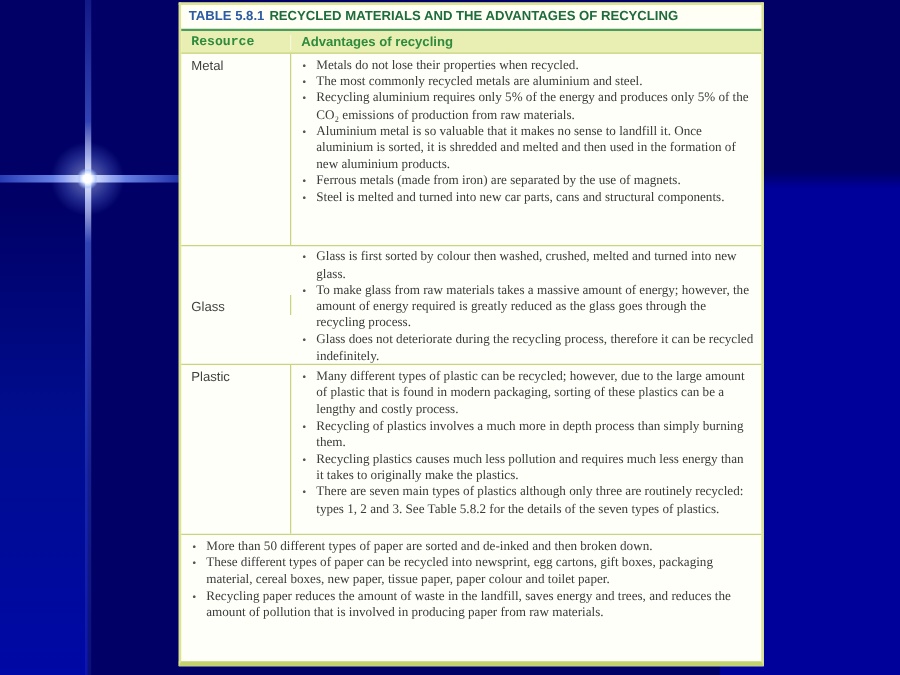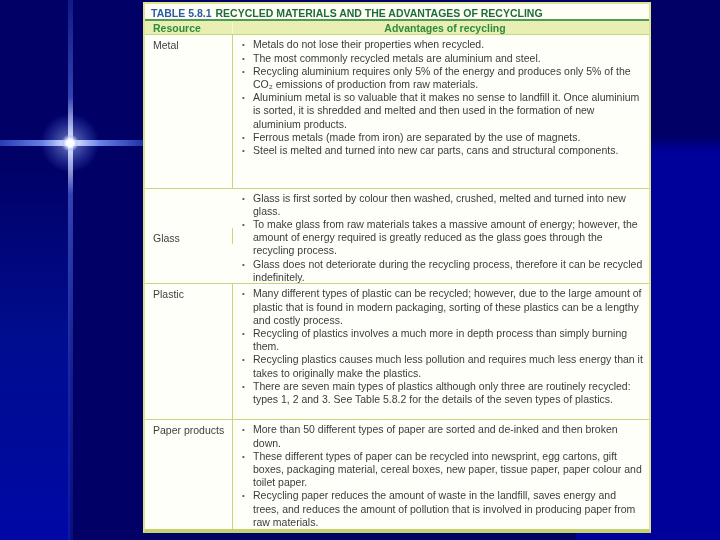--- a/index.html
+++ b/index.html
@@ -33,59 +33,59 @@
   .star-glow {
     position:absolute; left:40px; top:113px; width:60px; height:60px;
     background:radial-gradient(circle, rgba(200,215,255,0.55) 0%, rgba(120,150,250,0.25) 45%, rgba(0,0,0,0) 70%);
   }
   .star-core {
     position:absolute; left:62px; top:135px; width:16px; height:16px;
     background:radial-gradient(circle, #ffffff 0%, rgba(255,255,255,0.95) 30%, rgba(160,190,255,0.55) 60%, rgba(0,0,0,0) 78%);
   }
   
   .table-wrap {
-    position:absolute; left:143px; top:2px; width:508px; height:531px;
+    position:absolute; left:143px; top:2px; width:468px; height:531px;
     box-sizing:border-box;
     background:#fffffa;
     border:2px solid #dce48e; border-bottom:4px solid #c3d16e;
     display:flex; flex-direction:column;
   }
   .t-title {
     height:19px; line-height:19px; padding-left:6px; background:#fffff6;
     font-size:10.5px; font-weight:bold; white-space:nowrap; overflow:hidden;
   }
   .t-title .num   { color:#2b5ba4; }
   .t-title .ttl   { color:#1e6c3b; margin-left:4px; }
   .t-greenline { height:2px; background:#4e9b55; }
   .t-headrow {
     height:17px; background:#e9efb2; display:flex; align-items:center;
     font-size:10.5px; font-weight:bold; color:#2e8b3e;
     border-bottom:1px solid #c9d47f;
   }
-  .hc-res { width:88px; padding-left:8px; box-sizing:border-box; border-right:1px solid #f6f8da; }
-  .hc-adv { flex:1; padding-left:8px;text-align:center; }
+  .hc-res { width:88px; padding-left:8px; box-sizing:border-box; border-right:1px solid #f6f8da;font-family:Liberation Mono, monospace; }
+  .hc-adv { flex:1; padding-left:8px; }
   .t-body { flex:1; display:flex; flex-direction:column; }
   .trow {
     display:flex; box-sizing:border-box; overflow:hidden;
     border-bottom:1px solid #c9d47f;
   }
   .trow:last-child { border-bottom:none; flex:1; }
   .cell-res {
     width:88px; box-sizing:border-box; padding:4px 2px 0 8px;
     border-right:1px solid #c9d47f;
     font-size:10.5px; color:#3f3f3f;
   }
   .cell-adv { flex:1; padding:3px 6px 0 7px; }
   .bullet-item { display:flex; }
   .bdot {
     width:13px; flex:0 0 13px; font-size:8px; line-height:13.2px;
     color:#555; text-align:left; padding-left:2px; box-sizing:border-box;
   }
   .btext {
-    flex:1; font-size:10.5px; line-height:13.2px; color:#3b3b3b;
+    flex:1; font-size:10.5px; line-height:13.2px; color:#3b3b3b;font-family:Liberation Serif, serif;
   }
   .h-metal   { height:154px; }
   .h-glass   { height:95px;align-items:center;  }
   .h-plastic { height:136px; }
 </style>
 </head>
 <body>
 
 <div class="slide">
   <div class="bg-left-col"></div>
@@ -172,21 +172,20 @@
               <span class="btext">Recycling plastics causes much less pollution and requires much less energy than it takes to originally make the plastics.</span>
             </div>
           <div class="bullet-item">
               <span class="bdot">•</span>
               <span class="btext">There are seven main types of plastics although only three are routinely recycled: types 1, 2 and 3. See Table 5.8.2 for the details of the seven types of plastics.</span>
             </div>
         </div>
       </div>
 
       <div class="trow">
-        <div class="cell-res">Paper products</div>
         <div class="cell-adv">
           <div class="bullet-item">
               <span class="bdot">•</span>
               <span class="btext">More than 50 different types of paper are sorted and de-inked and then broken down.</span>
             </div>
           <div class="bullet-item">
               <span class="bdot">•</span>
               <span class="btext">These different types of paper can be recycled into newsprint, egg cartons, gift boxes, packaging material, cereal boxes, new paper, tissue paper, paper colour and toilet paper.</span>
             </div>
           <div class="bullet-item">

